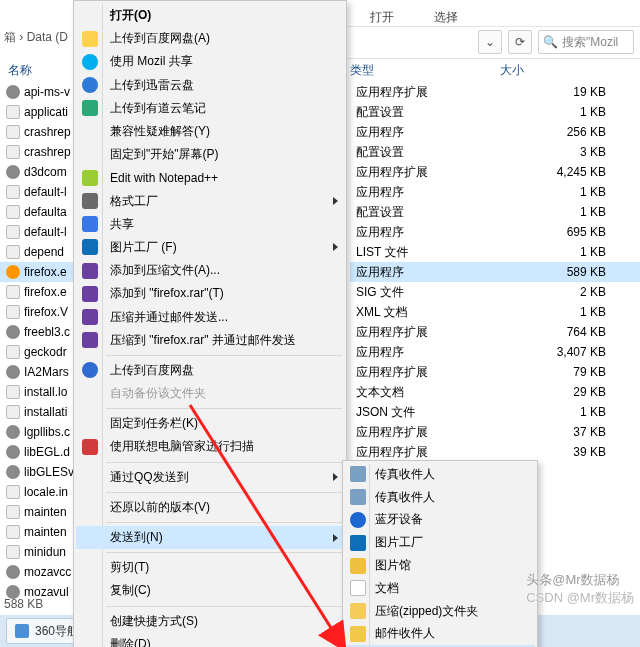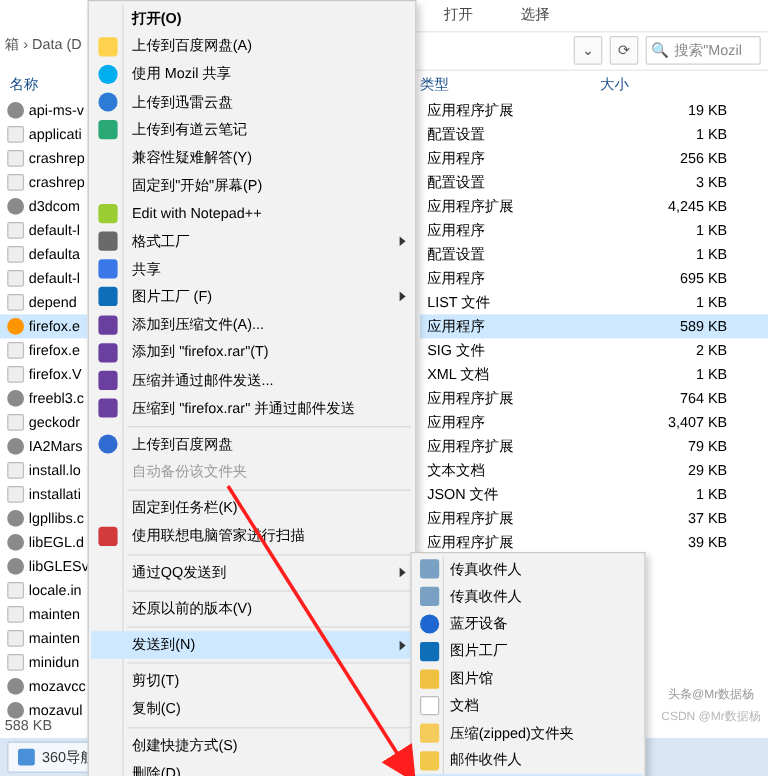--- a/index.html
+++ b/index.html
@@ -19,21 +19,21 @@
     inset: 0;
   }
   
   .ribbon {
     position: absolute;
     top: 0; left: 330px; right: 0; height: 26px;
     border-bottom: 1px solid #e5e5e5;
     display: flex;
     gap: 40px;
     padding-left: 40px;
-    align-items: flex-start;
+    align-items: flex-end;
     color: #444;
   }
   .ribbon span { padding-top: 4px; }
   
   .toolbar {
     position: absolute;
     top: 26px; left: 330px; right: 0; height: 32px;
     border-bottom: 1px solid #e5e5e5;
     display: flex;
     align-items: center;
@@ -169,21 +169,21 @@
   .ic-mail{background:#f2c84b;}
   
   .red-arrow {
     position:absolute; pointer-events:none;
     left:185px; top:400px;
   }
   .red-arrow svg { overflow:visible; }
   
   .wm {
     position:absolute; right:6px; bottom:40px; color:#b9b9b9;
-    font-size:10px; text-align:center; line-height:18px;
+    font-size:13px; text-align:left; line-height:18px;
     text-shadow:0 0 2px #fff;
   }
   .wm .l1{ color:#9a9a9a;}
 </style>
 </head>
 <body>
 
 <div class="bg-layer">
 
   <div class="ribbon">

